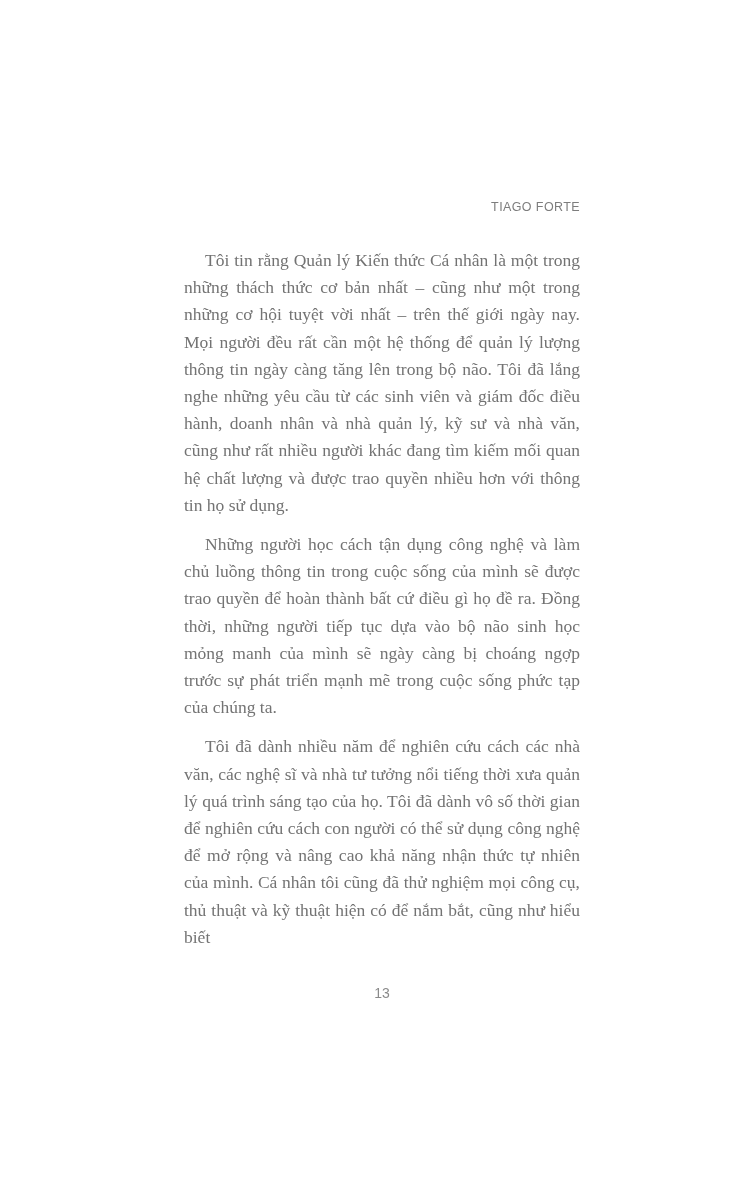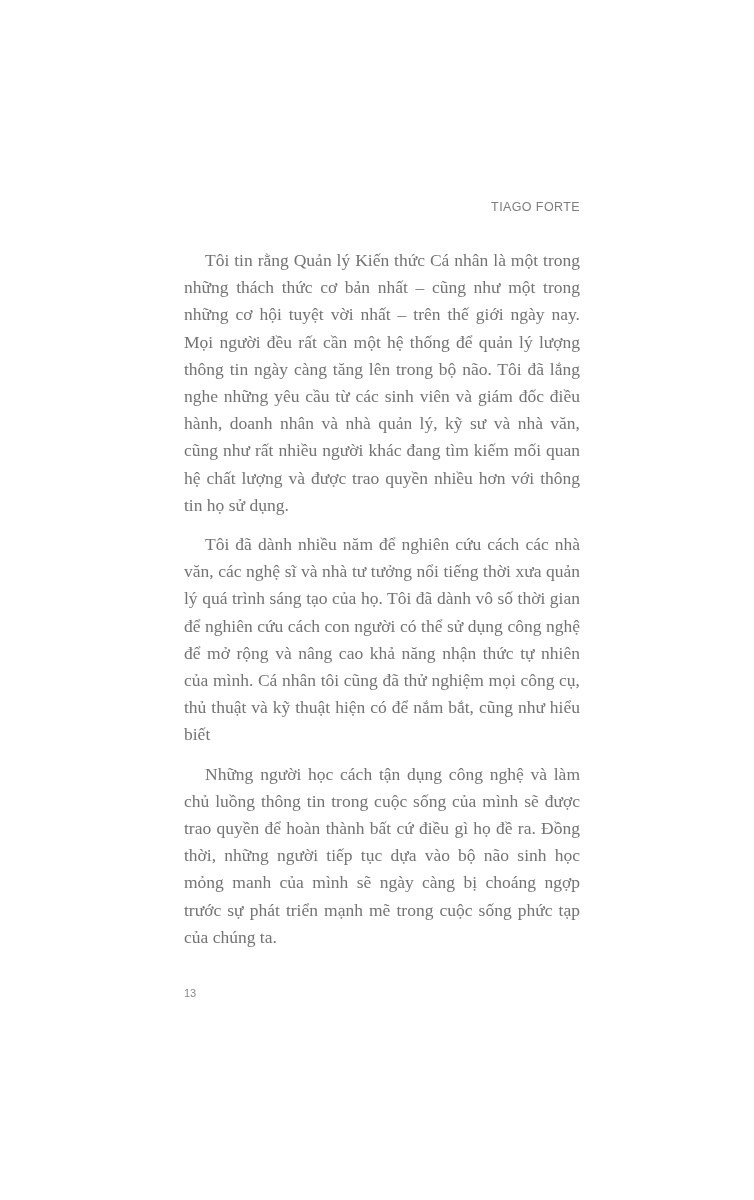--- a/index.html
+++ b/index.html
@@ -40,34 +40,35 @@
     font-size: 17.5px;
     line-height: 27.2px;
     color: #737373;
     font-family: "Liberation Serif", "DejaVu Serif", serif;
   }
   .page-number {
     position: absolute;
     top: 986px;
     left: 184px;
     width: 396px;
+    text-align: center;
     font-family: "Liberation Sans", "DejaVu Sans", sans-serif;
-    font-size: 11px;
+    font-size: 14px;
     line-height: 14px;
     color: #8a8a8a;
   }
 </style>
 </head>
 <body>
 
 <div class="book-page">
 
   <div class="running-header">TIAGO FORTE</div>
 
   <div class="text-block">
       <p>Tôi tin rằng Quản lý Kiến thức Cá nhân là một trong những thách thức cơ bản nhất – cũng như một trong những cơ hội tuyệt vời nhất – trên thế giới ngày nay. Mọi người đều rất cần một hệ thống để quản lý lượng thông tin ngày càng tăng lên trong bộ não. Tôi đã lắng nghe những yêu cầu từ các sinh viên và giám đốc điều hành, doanh nhân và nhà quản lý, kỹ sư và nhà văn, cũng như rất nhiều người khác đang tìm kiếm mối quan hệ chất lượng và được trao quyền nhiều hơn với thông tin họ sử dụng.</p>
+      <p>Những người học cách tận dụng công nghệ và làm chủ luồng thông tin trong cuộc sống của mình sẽ được trao quyền để hoàn thành bất cứ điều gì họ đề ra. Đồng thời, những người tiếp tục dựa vào bộ não sinh học mỏng manh của mình sẽ ngày càng bị choáng ngợp trước sự phát triển mạnh mẽ trong cuộc sống phức tạp của chúng ta.</p>
       <p>Tôi đã dành nhiều năm để nghiên cứu cách các nhà văn, các nghệ sĩ và nhà tư tưởng nổi tiếng thời xưa quản lý quá trình sáng tạo của họ. Tôi đã dành vô số thời gian để nghiên cứu cách con người có thể sử dụng công nghệ để mở rộng và nâng cao khả năng nhận thức tự nhiên của mình. Cá nhân tôi cũng đã thử nghiệm mọi công cụ, thủ thuật và kỹ thuật hiện có để nắm bắt, cũng như hiểu biết</p>
-      <p>Những người học cách tận dụng công nghệ và làm chủ luồng thông tin trong cuộc sống của mình sẽ được trao quyền để hoàn thành bất cứ điều gì họ đề ra. Đồng thời, những người tiếp tục dựa vào bộ não sinh học mỏng manh của mình sẽ ngày càng bị choáng ngợp trước sự phát triển mạnh mẽ trong cuộc sống phức tạp của chúng ta.</p>
     </div>
 
   <div class="page-number">13</div>
 
 </div>
 
 </body></html>

